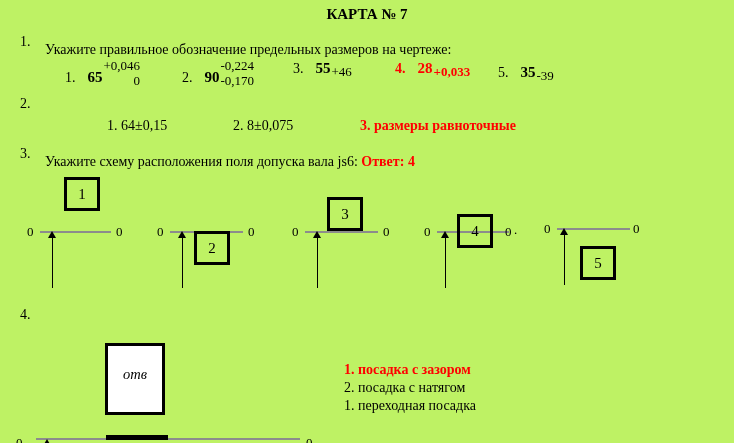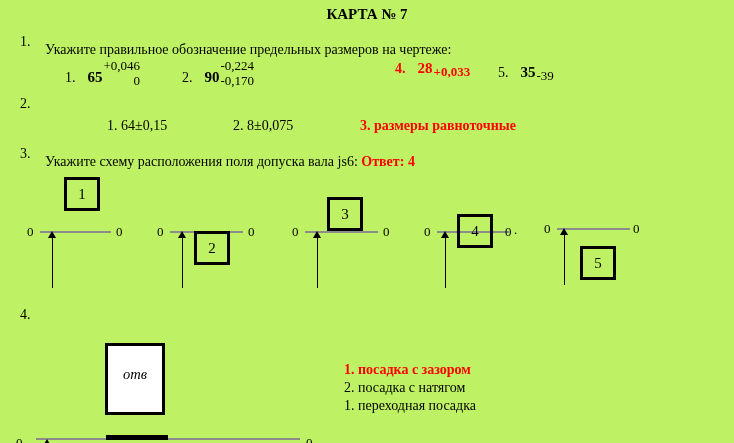--- a/index.html
+++ b/index.html
@@ -62,20 +62,23 @@
   <div class="title">КАРТА № 7</div>
 
   <span class="qnum" style="top:34px">1.</span>
   <span class="qtext" style="top:34px">Укажите правильное обозначение предельных размеров на чертеже:</span>
 
   <div class="q1opt" style="left:65px">
     <span class="idx">1.</span><span class="base">65</span><span class="stack"><span>+0,046</span><span>0</span></span>
   </div>
   <div class="q1opt" style="left:182px">
     <span class="idx">2.</span><span class="base">90</span><span class="stack"><span>-0,224</span><span>-0,170</span></span>
+  </div>
+  <div class="q1opt" style="left:293px">
+    <span class="idx">3.</span><span class="base">55</span><span class="stack"><span>+46</span><span></span></span>
   </div>
   <div class="q1opt red" style="left:395px">
     <span class="idx">4.</span><span class="base">28</span><span class="stack"><span>+0,033</span><span></span></span>
   </div>
   <div class="q1opt" style="left:498px">
     <span class="idx">5.</span><span class="base">35</span><span class="stack"><span></span><span>-39</span></span>
   </div>
 
   <span class="qnum" style="top:96px">2.</span>
   <span class="q2opt" style="left:107px">1. 64±0,15</span>

